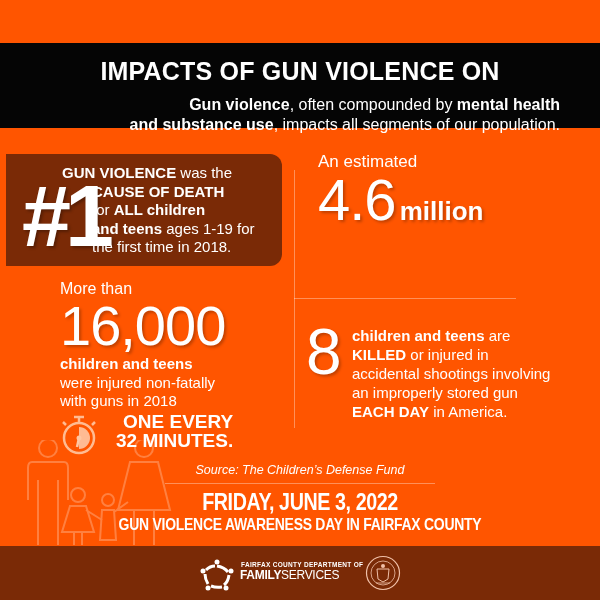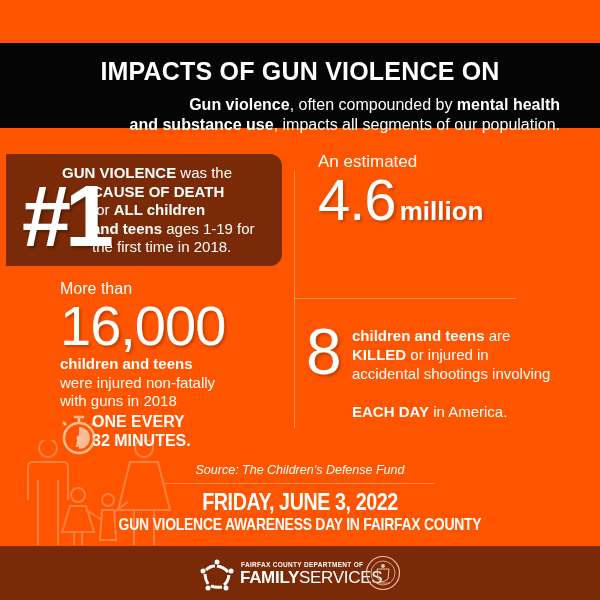--- a/index.html
+++ b/index.html
@@ -72,22 +72,22 @@
     font-size: 56px; line-height: 56px; letter-spacing: -1px;
     text-shadow: 2px 2px 3px rgba(0,0,0,0.25);
   }
   .stat3 .desc { font-size: 15px; line-height: 18.5px; margin-top: 1px; }
   .stat3 .desc .b { font-weight: bold; }
 
   .timer {
     position: absolute; left: 60px; top: 412px; width: 38px; height: 44px;
   }
   .timer-text {
-    position: absolute; left: 92px; top: 412px;
-    font-size: 16px; font-weight: bold; line-height: 19px;
+    position: absolute; left: 116px; top: 412px;
+    font-size: 19px; font-weight: bold; line-height: 19px; text-align: right;
   }
 
   .stat4 { position: absolute; left: 306px; top: 322px; width: 290px; }
   .stat4 .num {
     position: absolute; left: 0; top: 0;
     font-size: 64px; line-height: 60px;
     text-shadow: 2px 2px 3px rgba(0,0,0,0.25);
   }
   .stat4 .desc {
     position: absolute; left: 46px; top: 4px; width: 250px;
@@ -121,21 +121,21 @@
     position: absolute; left: 0; top: 546px; width: 600px; height: 54px;
     background: #7a2a06;
   }
   .footer .logo-icon { position: absolute; left: 200px; top: 13px; width: 34px; height: 32px; }
   .footer .dept-small {
     position: absolute; left: 241px; top: 15px;
     font-size: 6.5px; font-weight: bold; letter-spacing: 0.3px; white-space: nowrap;
   }
   .footer .dept-big {
     position: absolute; left: 240px; top: 22px;
-    font-size: 17px; white-space: nowrap; letter-spacing: -0.3px;
+    font-size: 12px; white-space: nowrap; letter-spacing: -0.3px;
   }
   .footer .dept-big b { font-weight: bold; }
   .footer .seal { position: absolute; left: 365px; top: 9px; width: 36px; height: 36px; }
 </style>
 </head>
 <body>
 
 <div class="header">
   <div class="line1">IMPACTS OF GUN VIOLENCE ON</div>
 </div>
@@ -190,21 +190,21 @@
   <span>ONE EVERY</span><br>
   <span>32 MINUTES.</span>
 </div>
 
 <div class="stat4">
   <div class="num">8</div>
   <div class="desc">
     <b>children and teens</b><span> are</span><br>
     <b>KILLED</b><span> or injured in</span><br>
     <span>accidental shootings involving</span><br>
-    <br>
+    <span>an improperly stored gun</span><br>
     <b>EACH DAY</b><span> in America.</span>
   </div>
 </div>
 
 <svg class="family" viewBox="0 0 170 105">
   <g fill="none" stroke="#ffffff" stroke-width="2">
     <circle cx="38" cy="8" r="9"></circle>
     <path d="M22 22 L54 22 Q58 22 58 28 L58 60 M22 22 Q18 22 18 28 L18 60 M28 40 L28 105 M48 40 L48 105"></path>
     <circle cx="134" cy="8" r="9"></circle>
     <path d="M120 22 L148 22 L160 70 L108 70 Z M124 70 L124 105 M144 70 L144 105"></path>

